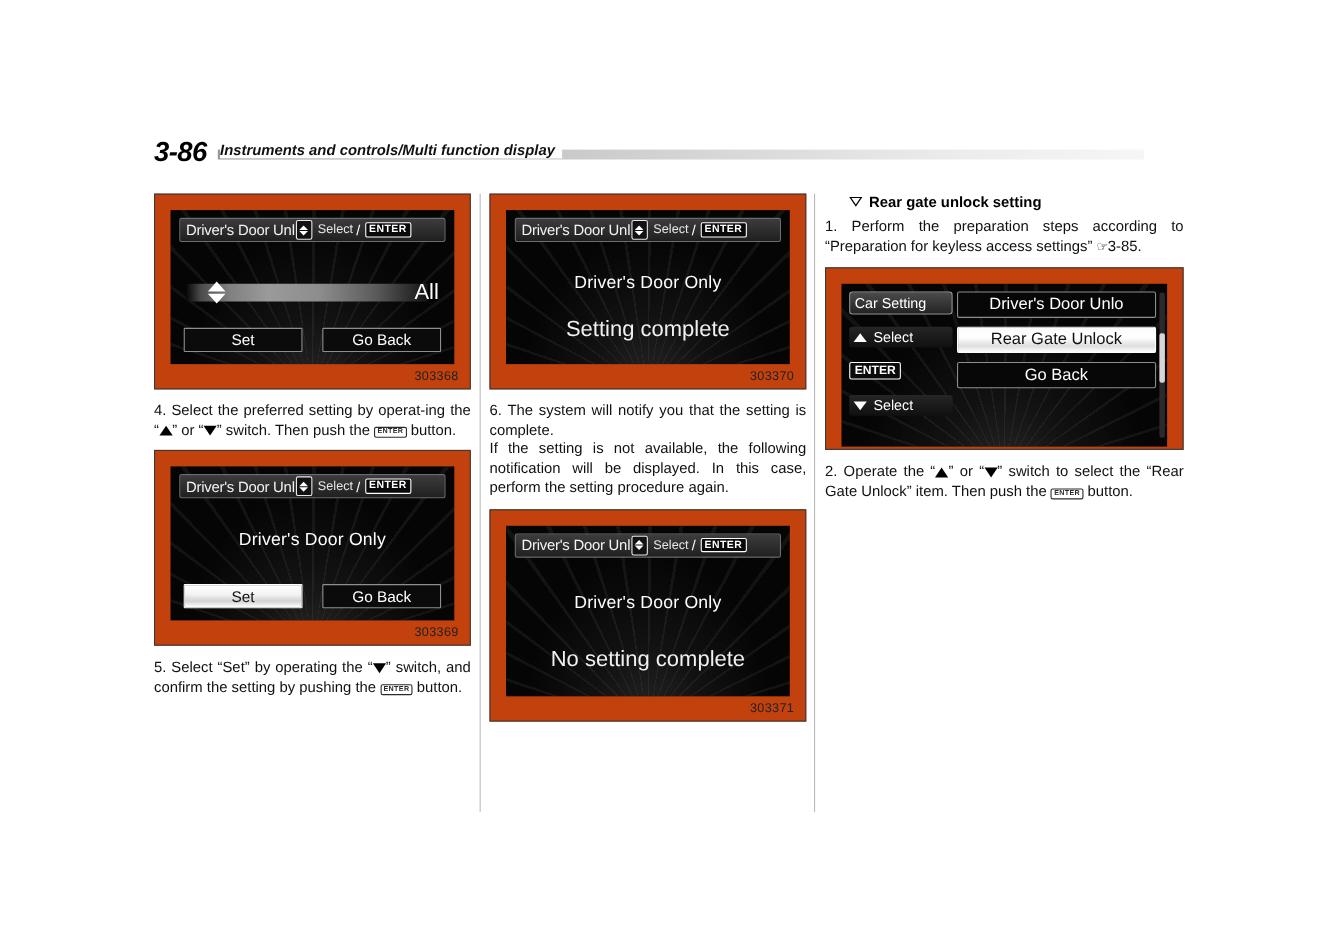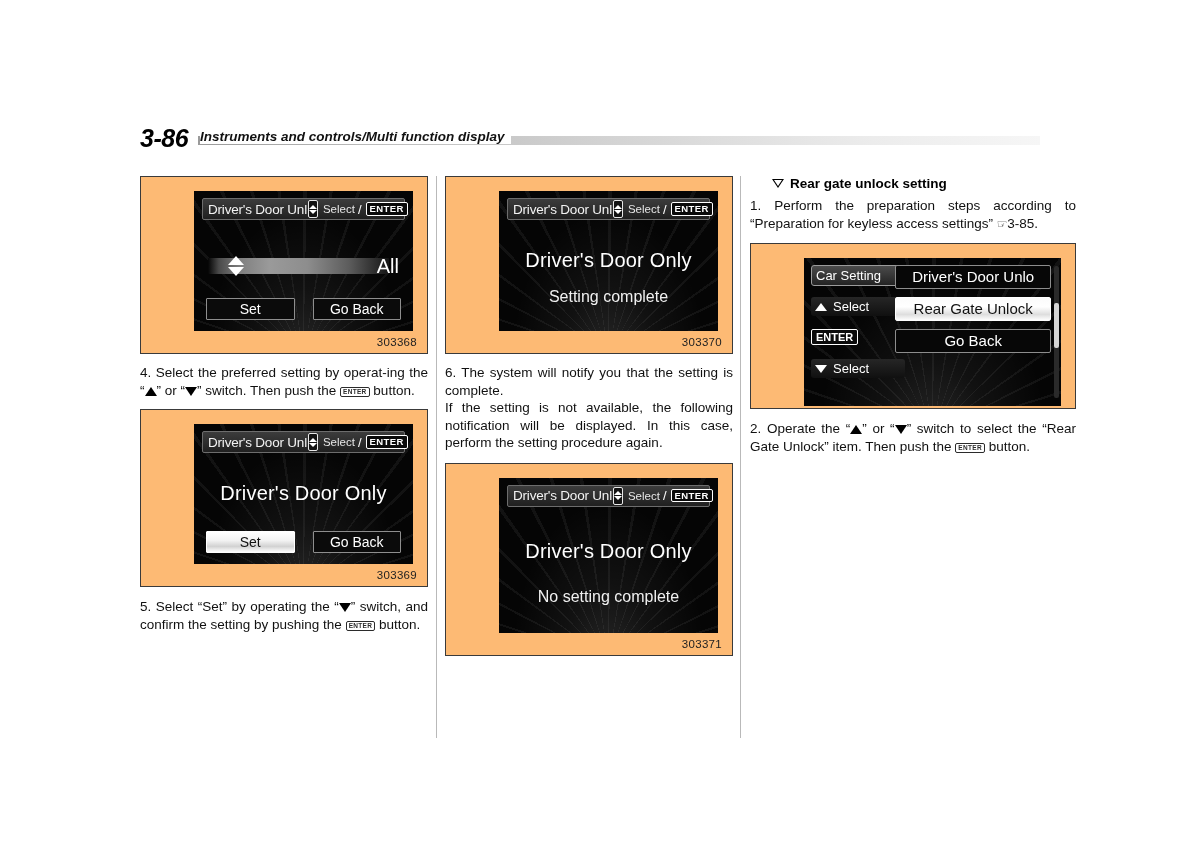--- a/index.html
+++ b/index.html
@@ -31,21 +31,21 @@
   .div1{left:436px;}
   .div2{left:740px;}
 
   
   .col{position:absolute;top:176px;}
   .col1{left:140px;width:288px;}
   .col2{left:445px;width:288px;}
   .col3{left:750px;width:326px;}
 
   
-  .figure{border:1px solid #3a3a3a;background:#fdba74;position:relative;box-sizing:border-box;padding-left:39px;}
+  .figure{border:1px solid #3a3a3a;background:#c2410c;position:relative;box-sizing:border-box;}
   .fig-inner{padding:14px 14px 2px 14px;}
   .fig-caption{
     text-align:right;font-size:11.5px;color:#222;
     padding:3px 10px 5px 0;letter-spacing:0.3px;
   }
 
   
   .mfd{
     position:relative;background:#050505;overflow:hidden;
     box-sizing:border-box;
@@ -82,25 +82,25 @@
   .tb-slash{font-size:13px;color:#fff;margin:0 4px 0 0;}
   .enter-chip{
     display:inline-block;border:1px solid #ffffff;border-radius:2px;
     padding:1px 3px;font-size:9.5px;font-weight:bold;letter-spacing:0.4px;
     color:#fff;background:#0a0a0a;line-height:1.05;
   }
 
   
   .mfd-big{
     position:absolute;left:0;right:0;text-align:center;color:#fff;
-    font-size:20px;letter-spacing:0.2px;
+    font-size:16px;letter-spacing:0.2px;
   }
   .mfd-sub{
     position:absolute;left:0;right:0;text-align:center;color:#f0f0f0;
-    font-size:16px;
+    font-size:20px;
   }
 
   
   .slider-row{position:absolute;left:14px;right:14px;top:62px;height:26px;}
   .slider-band{
     position:absolute;left:0;right:10px;top:5px;height:16px;
     background:linear-gradient(to right,#050505 0%,#4a4a4a 6%,#808080 18%,#9a9a9a 34%,#8d8d8d 55%,#5c5c5c 78%,#141414 100%);
     border-radius:1px;
   }
   .slider-arrows{

